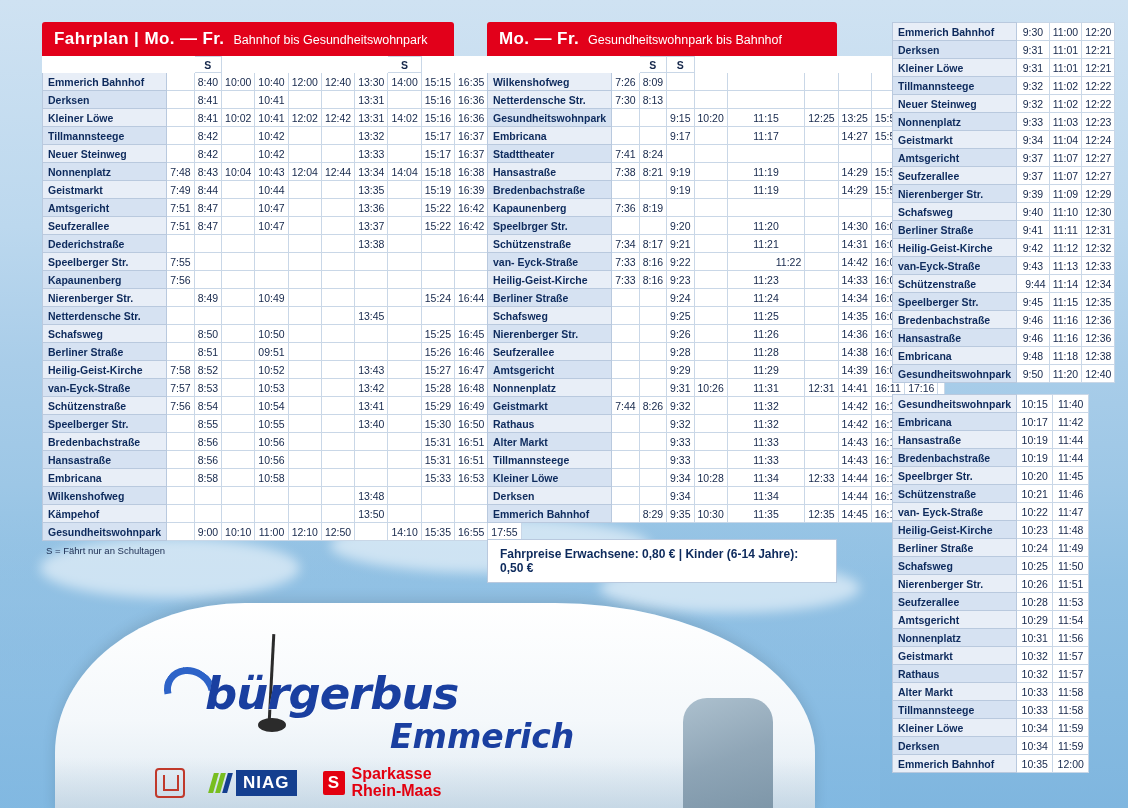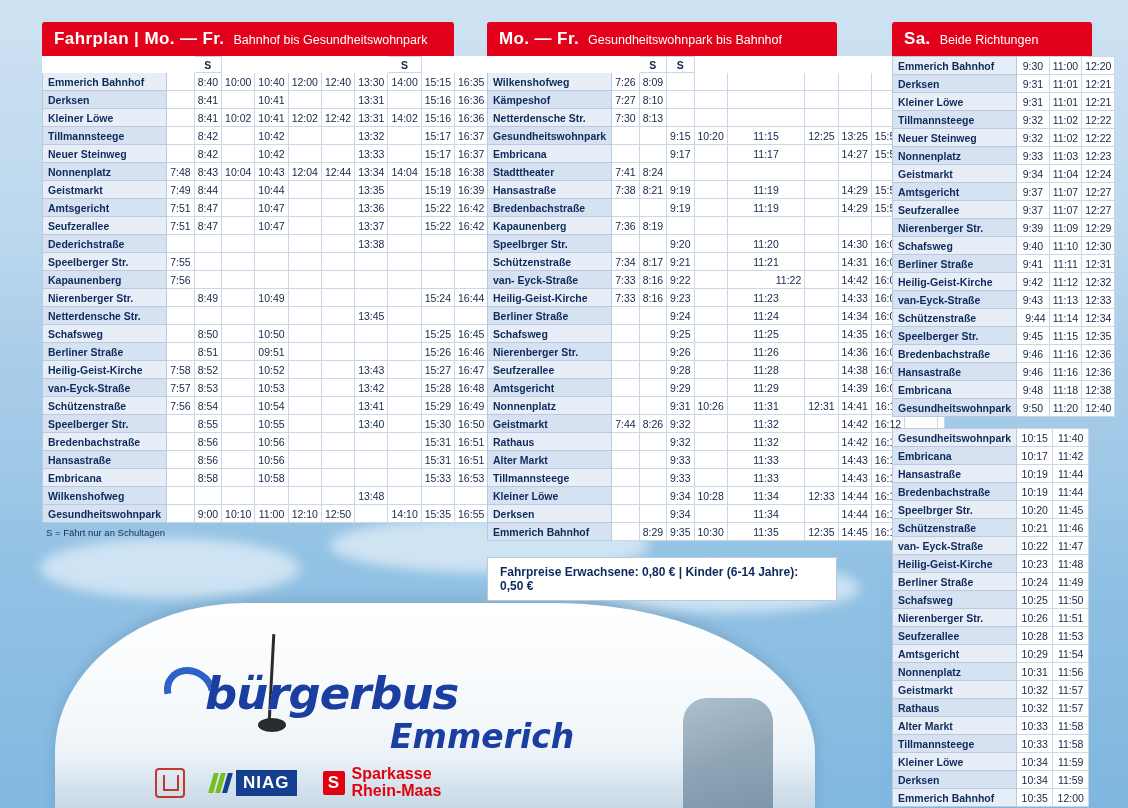--- a/index.html
+++ b/index.html
@@ -490,20 +490,34 @@
           <td class="tm" style="width: 26px;"></td>
           <td class="tm" style="width: 26px;"></td>
           <td class="tm" style="width: 26px;"></td>
           <td class="tm" style="width: 26px;">13:48</td>
           <td class="tm" style="width: 26px;"></td>
           <td class="tm" style="width: 26px;"></td>
           <td class="tm" style="width: 26px;"></td>
           <td class="tm" style="width: 26px;"></td>
         </tr>
         <tr>
+          <td class="stop" style="width: 106px;">Kämpehof</td>
+          <td class="tm" style="width: 26px;"></td>
+          <td class="tm" style="width: 26px;"></td>
+          <td class="tm" style="width: 26px;"></td>
+          <td class="tm" style="width: 26px;"></td>
+          <td class="tm" style="width: 26px;"></td>
+          <td class="tm" style="width: 26px;"></td>
+          <td class="tm" style="width: 26px;">13:50</td>
+          <td class="tm" style="width: 26px;"></td>
+          <td class="tm" style="width: 26px;"></td>
+          <td class="tm" style="width: 26px;"></td>
+          <td class="tm" style="width: 26px;"></td>
+        </tr>
+        <tr>
           <td class="stop alt" style="width: 106px;">Gesundheitswohnpark</td>
           <td class="tm" style="width: 26px;"></td>
           <td class="tm" style="width: 26px;">9:00</td>
           <td class="tm" style="width: 26px;">10:10</td>
           <td class="tm" style="width: 26px;">11:00</td>
           <td class="tm" style="width: 26px;">12:10</td>
           <td class="tm" style="width: 26px;">12:50</td>
           <td class="tm" style="width: 26px;"></td>
           <td class="tm" style="width: 26px;">14:10</td>
           <td class="tm" style="width: 26px;">15:35</td>
@@ -544,33 +558,20 @@
           <td class="tm" style="width: 24px;"></td>
           <td class="tm" style="width: 24px;"></td>
           <td class="tm" style="width: 24px;"></td>
           <td class="tm" style="width: 24px;"></td>
           <td class="tm" style="width: 24px;"></td>
           <td class="tm" style="width: 24px;"></td>
           <td class="tm" style="width: 24px;"></td>
           <td class="tm" style="width: 24px;"></td>
         </tr>
         <tr>
-          <td class="stop alt" style="width: 104px;">Kämpeshof</td>
-          <td class="tm" style="width: 24px;">7:27</td>
-          <td class="tm" style="width: 24px;">8:10</td>
-          <td class="tm" style="width: 24px;"></td>
-          <td class="tm" style="width: 24px;"></td>
-          <td class="tm" style="width: 24px;"></td>
-          <td class="tm" style="width: 24px;"></td>
-          <td class="tm" style="width: 24px;"></td>
-          <td class="tm" style="width: 24px;"></td>
-          <td class="tm" style="width: 24px;"></td>
-          <td class="tm" style="width: 24px;"></td>
-        </tr>
-        <tr>
           <td class="stop" style="width: 104px;">Netterdensche Str.</td>
           <td class="tm" style="width: 24px;">7:30</td>
           <td class="tm" style="width: 24px;">8:13</td>
           <td class="tm" style="width: 24px;"></td>
           <td class="tm" style="width: 24px;"></td>
           <td class="tm" style="width: 24px;"></td>
           <td class="tm" style="width: 24px;"></td>
           <td class="tm" style="width: 24px;"></td>
           <td class="tm" style="width: 24px;"></td>
           <td class="tm" style="width: 24px;"></td>
@@ -874,24 +875,20 @@
           <td class="tm" style="width: 24px;">16:15</td>
           <td class="tm" style="width: 24px;">17:20</td>
           <td class="tm" style="width: 24px;"></td>
         </tr>
       </tbody>
   </table>
   <div class="fare">Fahrpreise Erwachsene: 0,80 € | Kinder (6-14 Jahre): 0,50 €</div>
 </div>
 
 <div class="panel" style="left:892px;top:22px;width:200px;">
-  <div class="hdr">
-    <span class="big">Sa.</span>
-    <span class="small">Beide Richtungen</span>
-  </div>
   <table>
       <tbody id="p3a-body">
         <tr>
           <td class="stop" style="width: 108px;">Emmerich Bahnhof</td>
           <td class="tm" style="width: 29px;">9:30</td>
           <td class="tm" style="width: 29px;">11:00</td>
           <td class="tm" style="width: 29px;">12:20</td>
         </tr>
         <tr>
           <td class="stop alt" style="width: 108px;">Derksen</td>

